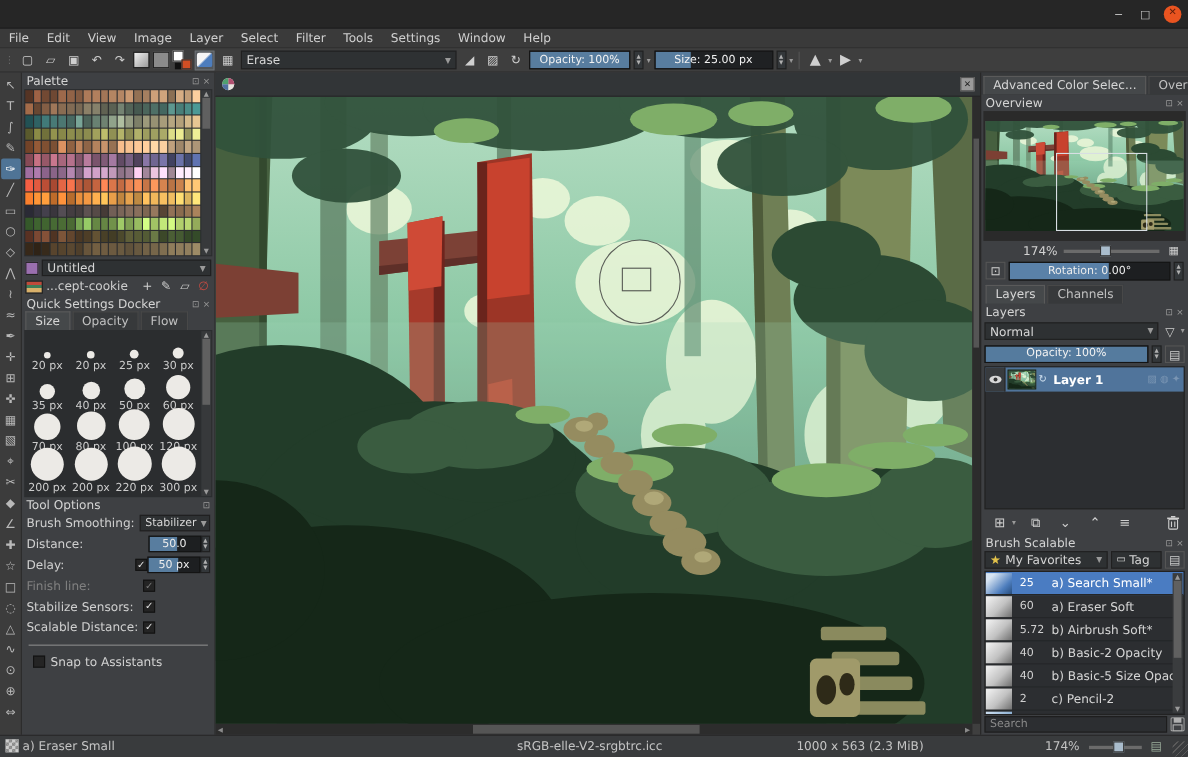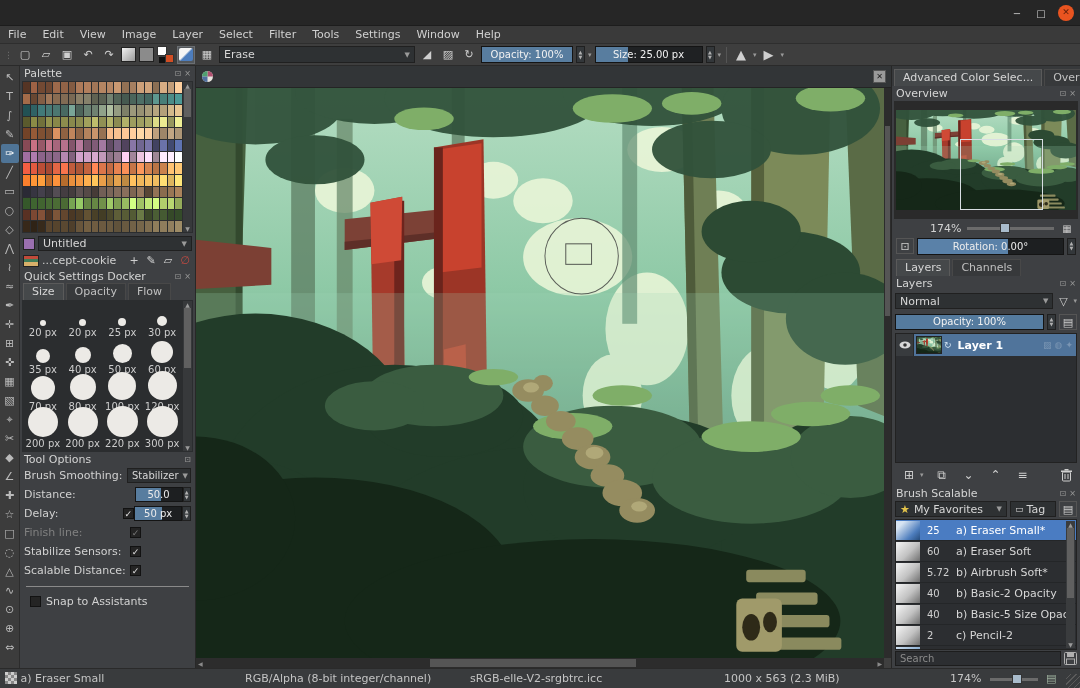--- a/index.html
+++ b/index.html
@@ -938,21 +938,21 @@
       <div class="combo" style="width:46px;height:16px">
         <span style="font-size:9px;margin-right:3px">▭</span>
         <span>Tag</span>
       </div>
       <span class="ibtn" style="border:1px solid #555;height:16px">▤</span>
     </div>
     <div class="plist">
       <div class="prow sel">
         <span class="pthumb"></span>
         <span class="psize">25</span>
-        <span class="pname">a) Eraser Small*</span>
+        <span class="pname">a) Search Small*</span>
       </div>
       <div class="prow">
         <span class="pthumb"></span>
         <span class="psize">60</span>
         <span class="pname">a) Eraser Soft</span>
       </div>
       <div class="prow">
         <span class="pthumb"></span>
         <span class="psize">5.72</span>
         <span class="pname">b) Airbrush Soft*</span>
@@ -990,21 +990,20 @@
       </svg>
     </div>
   </div>
 </div>
 
 <div class="statusbar">
   <span class="item" style="left:5px">
     <span class="checker"></span>
     <span>a) Eraser Small</span>
   </span>
-  <span class="item" style="left:245px">RGB/Alpha (8-bit integer/channel)</span>
   <span class="item" style="left:470px">sRGB-elle-V2-srgbtrc.icc</span>
   <span class="item" style="left:724px">1000 x 563 (2.3 MiB)</span>
   <span class="item" style="left:950px">174%</span>
   <div class="hslider" style="position:absolute;left:990px;top:9px;width:48px">
       <div class="hth" style="left:45%"></div>
     </div>
   <span class="item" style="left:1046px;color:#9cae9c">▤</span>
   <div class="grip"></div>
 </div>
 

